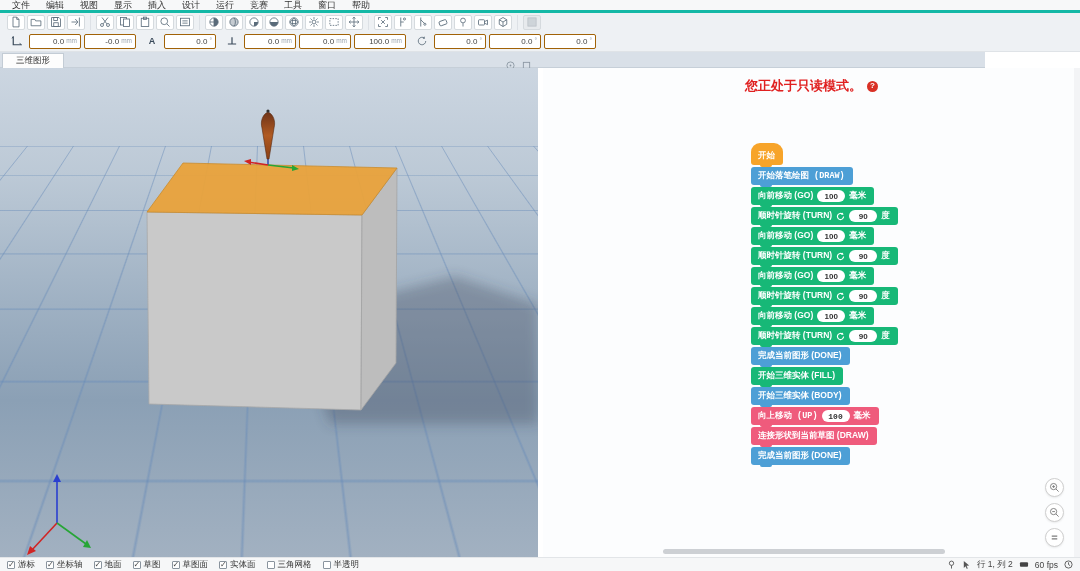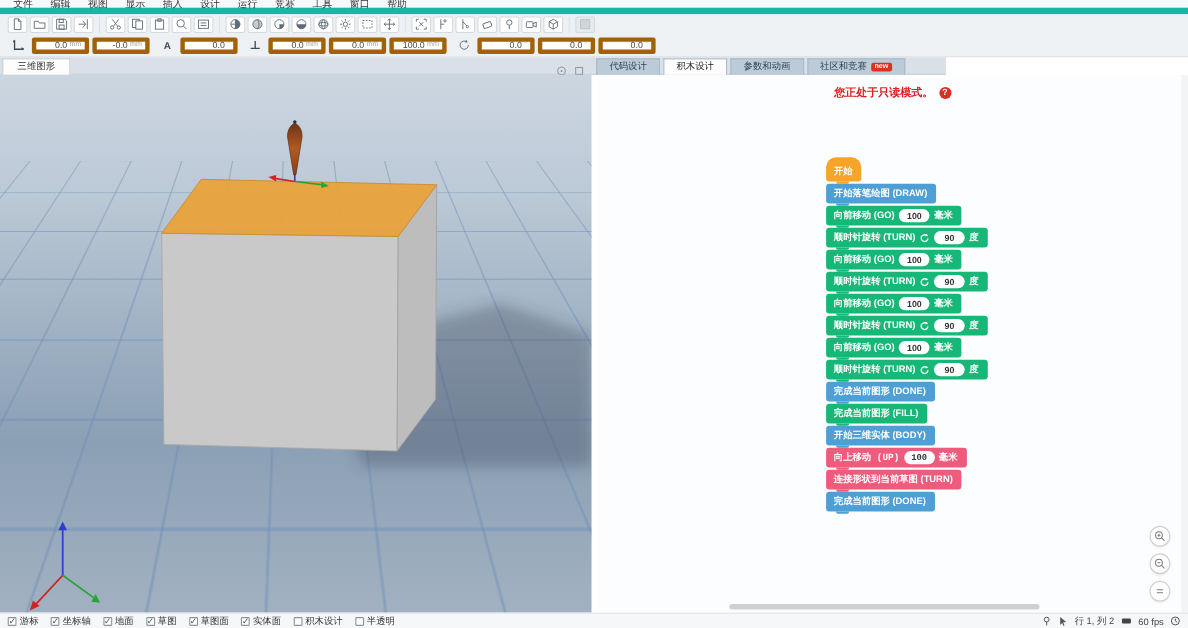--- a/index.html
+++ b/index.html
@@ -1,43 +1,43 @@
 <!DOCTYPE html>
 <html><head>
 <meta charset="utf-8">
 <style>
   html,body{margin:0;padding:0;}
   body{width:1080px;height:571px;position:relative;overflow:hidden;background:#fff;
        font-family:"Liberation Sans","DejaVu Sans",sans-serif;color:#333;-webkit-font-smoothing:antialiased;}
   .abs{position:absolute;}
 
   
-  #menu-bar{top:0;left:0;width:1080px;height:13px;background:#f7f8f9;border-bottom:6px solid #14b8a6;
+  #menu-bar{top:0;left:0;width:1080px;height:13px;background:#f7f8f9;border-bottom:3px solid #14b8a6;
             display:flex;align-items:center;padding-left:4px;font-size:9px;box-sizing:border-box;}
   .menu-item{padding:0 8px;color:#333;cursor:default;white-space:nowrap;}
 
   
   #toolbar-main{top:13px;left:0;width:1080px;height:18px;background:#eef1f4;display:flex;align-items:center;padding-left:2px;box-sizing:border-box;}
   .tb-group{display:flex;gap:2px;padding:0 5px;border-right:1px solid #dde1e6;align-items:center;}
   .tb-group:last-child{border-right:none;}
   .tb-btn{width:18px;height:15px;background:#fff;border:1px solid #d5dade;border-radius:2px;
           display:flex;align-items:center;justify-content:center;box-sizing:border-box;}
   .tb-btn.disabled{background:#e7eaed;}
   .tb-btn svg{display:block;}
 
   
   #toolbar-position{top:31px;left:0;width:1080px;height:21px;background:#eef1f4;border-bottom:1px solid #dfe3e7;
                     display:flex;align-items:center;padding-left:4px;gap:3px;box-sizing:border-box;}
   .pos-icon{width:18px;height:15px;display:flex;align-items:center;justify-content:center;margin-left:4px;}
-  .pos-field{width:52px;height:15px;background:#fff;border:4px solid #a16207;border-radius:2px;
+  .pos-field{width:52px;height:15px;background:#fff;border:1px solid #a16207;border-radius:2px;
              display:flex;align-items:center;justify-content:flex-end;padding:0 3px;font-size:8px;color:#444;box-sizing:border-box;gap:2px;}
   .pos-unit{color:#9aa4ae;font-size:6.5px;line-height:1;}
 
   
-  #tab-strip{top:52px;left:0;width:860px;height:16px;background:#d9e0e8;border-bottom:1px solid #c6cfd8;box-sizing:border-box;}
+  #tab-strip{top:52px;left:0;width:985px;height:16px;background:#d9e0e8;border-bottom:1px solid #c6cfd8;box-sizing:border-box;}
   .vp-tab{position:absolute;left:2px;top:1px;height:15px;background:#fdfdfd;border:1px solid #c3ccd5;border-bottom:none;
           display:flex;align-items:center;padding:0 13px;font-size:8.5px;color:#333;box-sizing:border-box;}
   .pane-ctl{position:absolute;top:4px;width:9px;height:9px;color:#8b97a3;}
   #right-tabs{position:absolute;left:542px;top:1px;display:flex;align-items:flex-end;height:15px;}
   .rp-tab{height:15px;display:flex;align-items:center;gap:4px;padding:0 11px;margin-right:3px;font-size:8.5px;
           background:#bccbd8;border:1px solid #a9bac8;border-bottom:none;color:#2c3e50;box-sizing:border-box;}
   .rp-tab.active{background:#fdfdfd;color:#222;}
   .rp-badge{background:#d93025;color:#fff;font-size:6.5px;padding:1px 3px;border-radius:2px;line-height:1;font-weight:bold;}
 
   
@@ -46,21 +46,21 @@
   .grid-plane{position:absolute;left:50%;top:16%;width:2600px;height:2000px;
               transform:translateX(-50%) perspective(430px) rotateX(55deg);transform-origin:50% 0%;
               background-image:linear-gradient(rgba(105,140,185,.5) 1px,transparent 1px),
                                linear-gradient(90deg,rgba(105,140,185,.5) 1px,transparent 1px);
               background-size:46px 46px;}
   #scene{position:absolute;left:0;top:0;}
 
   
   #right-panel{top:68px;left:538px;width:542px;height:489px;background:#fcfdfe;border-left:5px solid #fff;box-sizing:border-box;}
   #readonly-row{position:absolute;left:0;top:9px;width:100%;display:flex;justify-content:center;align-items:center;gap:5px;}
-  #readonly-msg{color:#e02020;font-size:10px;font-weight:600;}
+  #readonly-msg{color:#e02020;font-size:13px;font-weight:600;}
   .help-badge{width:11px;height:11px;border-radius:50%;background:#d93025;color:#fff;font-size:8px;font-weight:bold;
               display:flex;align-items:center;justify-content:center;line-height:1;}
   #block-stack{position:absolute;left:208px;top:75px;display:flex;flex-direction:column;align-items:flex-start;}
   .blk{position:relative;background:currentColor;border-radius:3px;height:18px;margin-bottom:2px;
        display:inline-flex;align-items:center;gap:4px;padding:0 8px 0 7px;box-sizing:border-box;}
   .blk::after{content:"";position:absolute;left:9px;bottom:-2px;width:12px;height:2px;background:currentColor;border-radius:0 0 2px 2px;}
   .blk.hat{border-radius:9px 9px 3px 3px;height:22px;padding-top:4px;}
   .blk .t{color:#fff;font-weight:bold;font-size:8.5px;white-space:nowrap;}
   .blk .oval{background:#fff;color:#333;border-radius:8px;min-width:20px;height:12px;display:inline-flex;
              align-items:center;justify-content:center;font-size:8px;padding:0 4px;font-weight:bold;}
@@ -380,35 +380,20 @@
     <svg width="9" height="9" viewBox="0 0 10 10">
         <circle cx="5" cy="5" r="4" fill="none" stroke="#8b97a3" stroke-width="1"></circle>
         <circle cx="5" cy="5" r="1" fill="#8b97a3"></circle>
       </svg>
   </span>
   <span class="pane-ctl" style="left:522px">
     <svg width="9" height="9" viewBox="0 0 10 10">
         <rect x="1.5" y="1.5" width="7" height="7" fill="none" stroke="#8b97a3" stroke-width="1"></rect>
       </svg>
   </span>
-  <div id="right-tabs">
-      <div class="rp-tab">
-        <span>代码设计</span>
-      </div>
-      <div class="rp-tab active">
-        <span>积木设计</span>
-      </div>
-      <div class="rp-tab">
-        <span>参数和动画</span>
-      </div>
-      <div class="rp-tab">
-        <span>社区和竞赛</span>
-        <span class="rp-badge">new</span>
-      </div>
-    </div>
 </div>
 
 <div id="viewport" class="abs">
   <div class="grid-plane"></div>
   <svg id="scene" width="538" height="489" viewBox="0 0 538 489">
     <defs>
       <linearGradient id="coneGrad" x1="0" y1="0" x2="0" y2="1">
         <stop offset="0" stop-color="#6e3318"></stop>
           <stop offset=".5" stop-color="#b05a22"></stop>
           <stop offset="1" stop-color="#8a4015"></stop>
@@ -447,21 +432,21 @@
 
 <div id="right-panel" class="abs">
   <div id="readonly-row">
     <span id="readonly-msg">您正处于只读模式。</span>
     <span class="help-badge">?</span>
   </div>
   <div id="block-stack">
       <div class="blk hat" style="color: rgb(247, 164, 42);">
         <span class="t">开始</span>
       </div>
-      <div class="blk" style="color: rgb(77, 159, 214);">
+      <div class="blk" style="color: rgb(77, 159, 214); font-family: Liberation Mono, monospace;">
         <span class="t">开始落笔绘图 (DRAW)</span>
       </div>
       <div class="blk" style="color: rgb(23, 184, 119);">
         <span class="t">向前移动 (GO)</span>
         <span class="oval">100</span>
         <span class="t">毫米</span>
       </div>
       <div class="blk" style="color: rgb(23, 184, 119);">
         <span class="t">顺时针旋转 (TURN)</span>
         <span style="display: inline-flex;">
@@ -518,32 +503,32 @@
             <path d="M7 0.6l1.5 2.2-2.6.4z" fill="#fff"></path>
           </svg>
         </span>
         <span class="oval">90</span>
         <span class="t">度</span>
       </div>
       <div class="blk" style="color: rgb(77, 159, 214);">
         <span class="t">完成当前图形 (DONE)</span>
       </div>
       <div class="blk" style="color: rgb(23, 184, 119);">
-        <span class="t">完成当前图形 (FILL)</span>
+        <span class="t">开始三维实体 (FILL)</span>
       </div>
       <div class="blk" style="color: rgb(77, 159, 214); text-decoration: underline;">
         <span class="t">开始三维实体 (BODY)</span>
       </div>
       <div class="blk" style="color: rgb(239, 91, 124); font-family: Liberation Mono, monospace;">
         <span class="t">向上移动 (UP)</span>
         <span class="oval">100</span>
         <span class="t">毫米</span>
       </div>
       <div class="blk" style="color: rgb(239, 91, 124);">
-        <span class="t">连接形状到当前草图 (TURN)</span>
+        <span class="t">连接形状到当前草图 (DRAW)</span>
       </div>
       <div class="blk" style="color: rgb(77, 159, 214);">
         <span class="t">完成当前图形 (DONE)</span>
       </div>
     </div>
   <div class="vscroll"></div>
   <div class="hscroll-thumb"></div>
   <div class="float-btn" style="bottom:60px">
     <svg width="11" height="11" viewBox="0 0 12 12">
         <circle cx="5" cy="5" r="3.4" fill="none" stroke="#7c7c7c" stroke-width="1"></circle>
@@ -586,21 +571,21 @@
       <div class="toggle">
         <span class="chk on"></span>
         <span>草图面</span>
       </div>
       <div class="toggle">
         <span class="chk on"></span>
         <span>实体面</span>
       </div>
       <div class="toggle">
         <span class="chk"></span>
-        <span>积木设计</span>
+        <span>三角网格</span>
       </div>
       <div class="toggle">
         <span class="chk"></span>
         <span>半透明</span>
       </div>
     </div>
   <div id="status-right">
     <svg width="9" height="9" viewBox="0 0 10 10">
         <circle cx="5" cy="3.6" r="2.4" fill="none" stroke="#555" stroke-width="1"></circle>
         <path d="M5 6v3.5" stroke="#555" stroke-width="1"></path>

